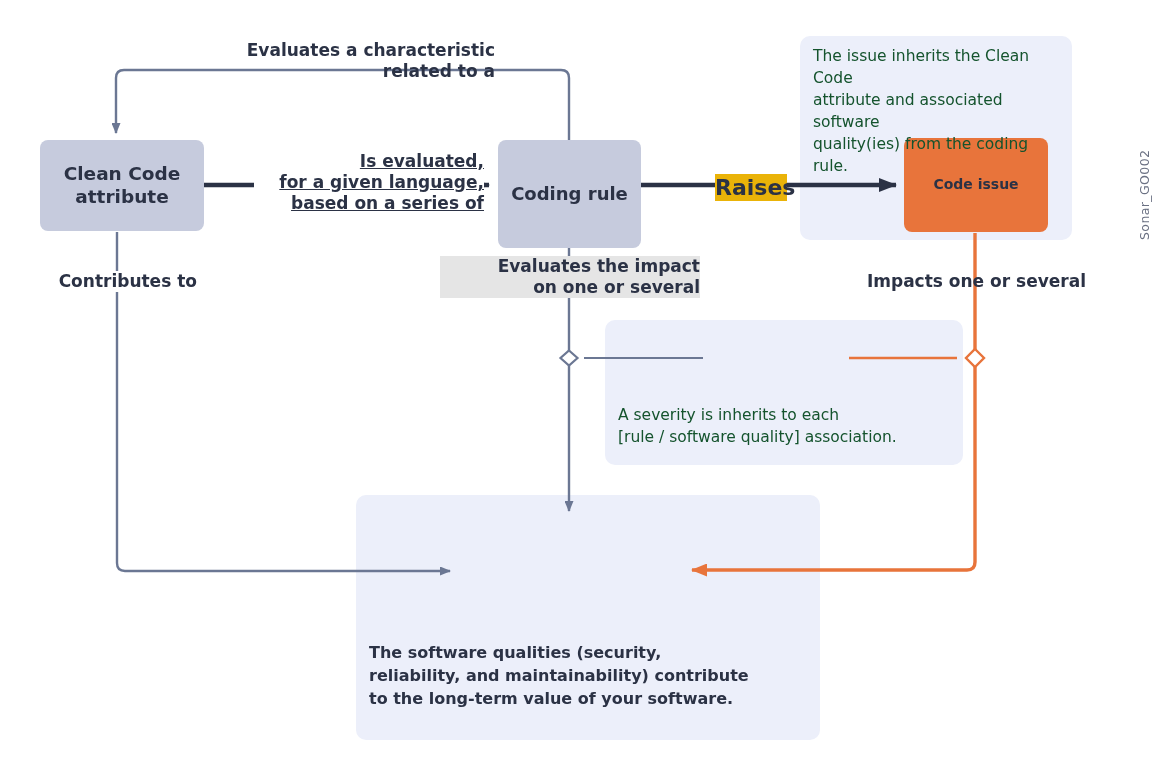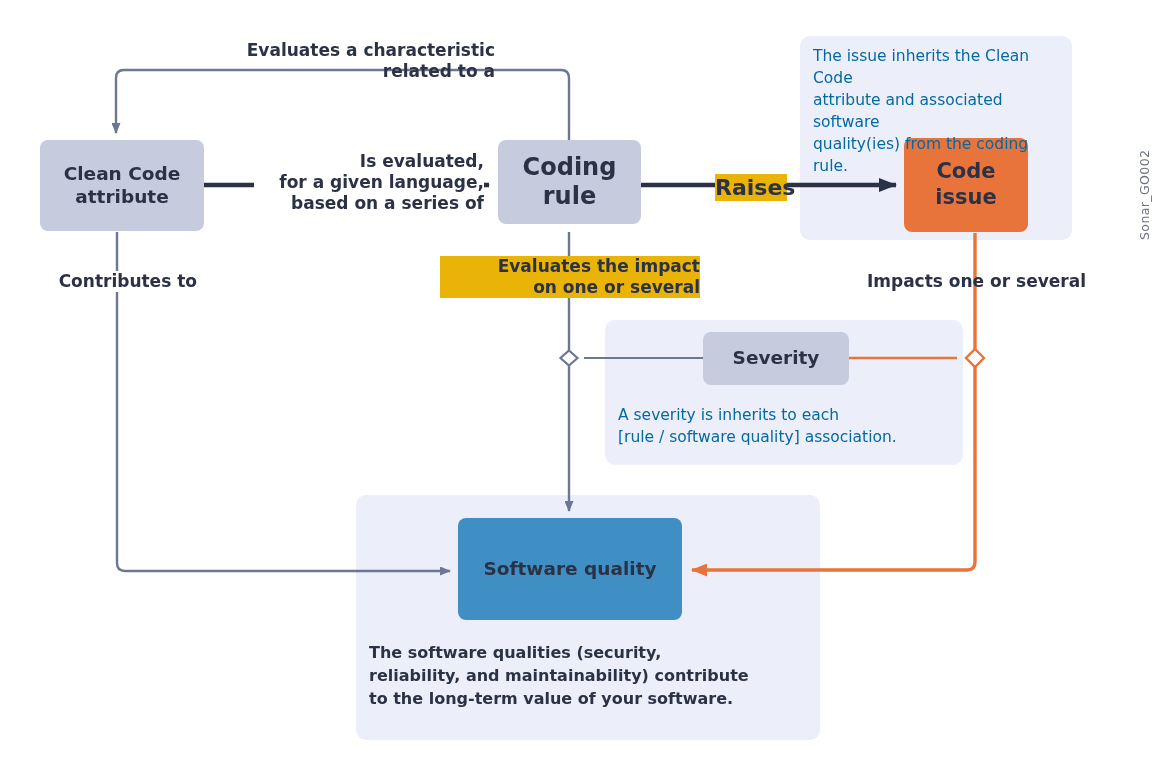--- a/index.html
+++ b/index.html
@@ -48,21 +48,21 @@
   .edge-label {
     position: absolute;
     font-weight: bold;
     color: #2b3245;
     text-align: right;
     line-height: 1.24;
     white-space: pre-line;
   }
   .note {
     position: absolute;
-    color: #0369a1;
+    color: #14532d;
     line-height: 1.42;
     white-space: pre-line;
     font-weight: normal;
   }
   .note-bold {
     position: absolute;
     color: #2b3245;
     font-weight: bold;
     line-height: 1.45;
     white-space: pre-line;
@@ -116,40 +116,38 @@
 
     <path d="M975,233 L975,562 Q975,570 967,570 L692,570" fill="none" stroke="#e8743b" stroke-width="3.4" marker-end="url(#arrow-orange)"></path>
 
     <path d="M957,358 L849,358" fill="none" stroke="#e8743b" stroke-width="2.6"></path>
     <path d="M975,349 L984,358 L975,367 L966,358 z" fill="#ffffff" stroke="#e8743b" stroke-width="2.4"></path>
   </svg>
 
   <div class="node node-lavender" style="left:40px; top:140px; width:164px; height:91px; font-size:18.5px;">Clean Code
 attribute</div>
 
-  <div class="node node-lavender" style="left:498px; top:140px; width:143px; height:84px; font-size:24px;">Coding rule</div>
+  <div class="node node-lavender" style="left:498px; top:140px; width:143px; height:108px; font-size:18px;">Coding rule</div>
 
-  <div class="node node-orange" style="left:904px; top:138px; width:124px; height:94px; font-size:21px;">Code issue</div>
+  <div class="node node-orange" style="left:904px; top:138px; width:144px; height:94px; font-size:14px;">Code issue</div>
 
-  <div class="node node-lavender" style="left:703px; top:332px; width:146px; height:53px; font-size:18.5px;">Severity</div>
 
-  <div class="node node-blue" style="left:458px; top:518px; width:224px; height:102px; font-size:18.5px;">Software quality</div>
 
   <div class="edge-label" style="left:205px; top:40px; width:290px; font-size:17px;">Evaluates a characteristic
 related to a</div>
 
-  <div class="edge-label" style="left:254px; top:151px; width:230px; font-size:17px; background:#ffffff;">Is evaluated,
+  <div class="edge-label" style="left:254px; top:151px; width:230px; font-size:17px; background:#ffffff;text-decoration:underline;">Is evaluated,
 for a given language,
 based on a series of</div>
 
   <div class="edge-label" style="left:715px; top:174px; width:72px; font-size:22px; background:#eab308;">Raises</div>
 
   <div class="edge-label" style="left:47px; top:271px; width:150px; font-size:17px; background:#ffffff;">Contributes to</div>
 
-  <div class="edge-label" style="left:440px; top:256px; width:260px; font-size:17px; background:#eab308;">Evaluates the impact
+  <div class="edge-label" style="left:440px; top:256px; width:260px; font-size:17px; background:#e5e5e5;">Evaluates the impact
 on one or several</div>
 
   <div class="edge-label" style="left:866px; top:271px; width:220px; font-size:17px;">Impacts one or several</div>
 
   <div class="note" style="left:813px; top:45px; width:250px; font-size:15.5px;">The issue inherits the Clean Code
 attribute and associated software
 quality(ies) from the coding rule.</div>
 
   <div class="note" style="left:618px; top:404px; width:340px; font-size:15.5px;">A severity is inherits to each
 [rule / software quality] association.</div>

